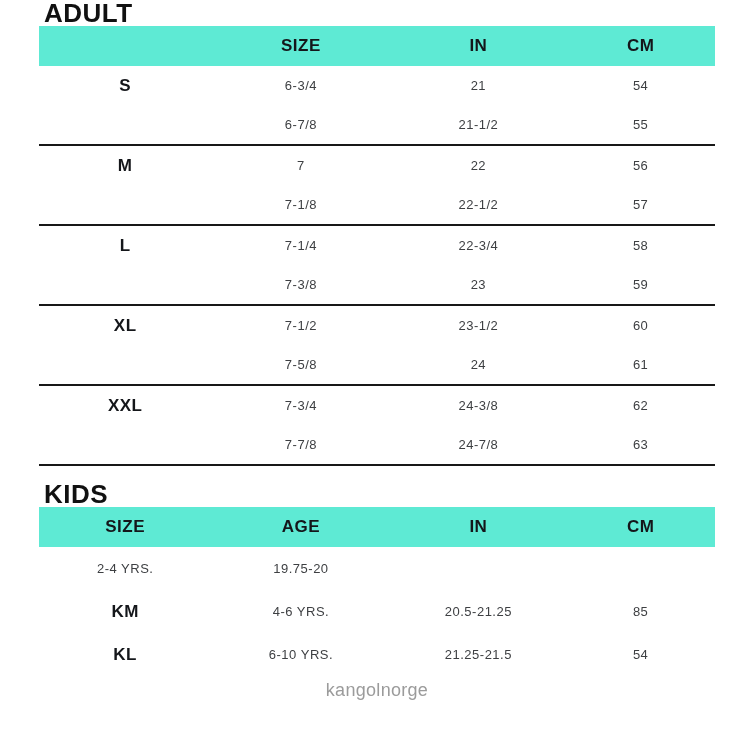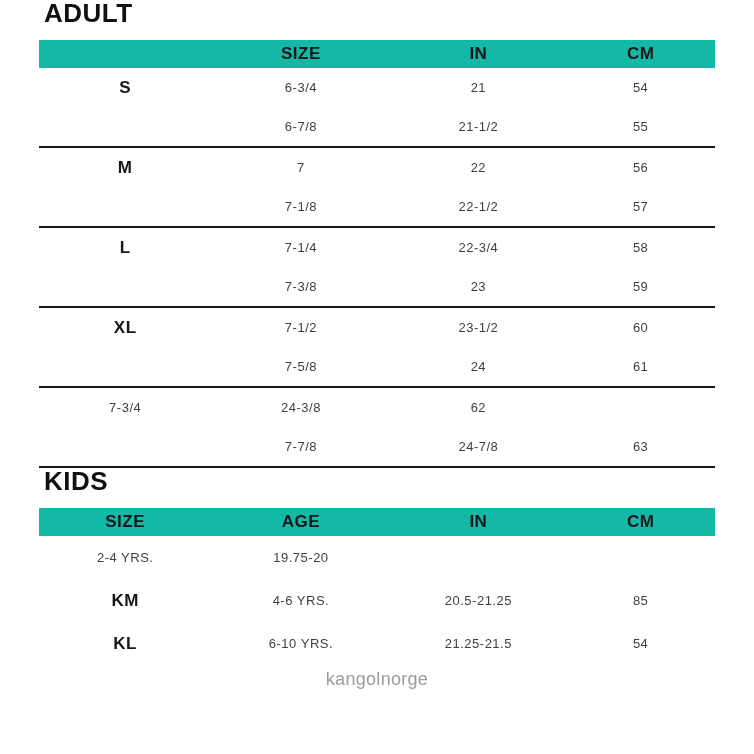--- a/index.html
+++ b/index.html
@@ -17,32 +17,31 @@
   }
   .section-title {
     font-size: 26px;
     font-weight: 800;
     letter-spacing: 0.5px;
     color: #111;
     margin-left: 5px;
     line-height: 1;
   }
   .title-adult { }
-  .title-kids  { padding-top: 0; }
+  .title-kids  { padding-top: 15px; }
 
   .grid-row {
     display: grid;
     grid-template-columns: 25.5% 26.5% 26% 22%;
     align-items: center;
     text-align: center;
   }
   .header-band {
-    margin-top: 14px;
-    height: 28px;
-    background: #14b8a6;
+    height: 40px;
+    background: #5eead4;
   }
   .header-band .col-h {
     font-weight: 800;
     font-size: 17px;
     letter-spacing: 0.5px;
     color: #14161a;
   }
   .data-row { height: 39px; }
   .kids-row { height: 43px; }
   .row-label {
@@ -139,20 +138,21 @@
       <div class="grid-row data-row">
         <div class="row-label"></div>
         <div class="cell">7-5/8</div>
         <div class="cell">24</div>
         <div class="cell">61</div>
       </div>
     </div>
 
     <div class="size-group">
       <div class="grid-row data-row">
+        <div class="row-label">XXL</div>
         <div class="cell">7-3/4</div>
         <div class="cell">24-3/8</div>
         <div class="cell">62</div>
       </div>
       <div class="grid-row data-row">
         <div class="row-label"></div>
         <div class="cell">7-7/8</div>
         <div class="cell">24-7/8</div>
         <div class="cell">63</div>
       </div>

